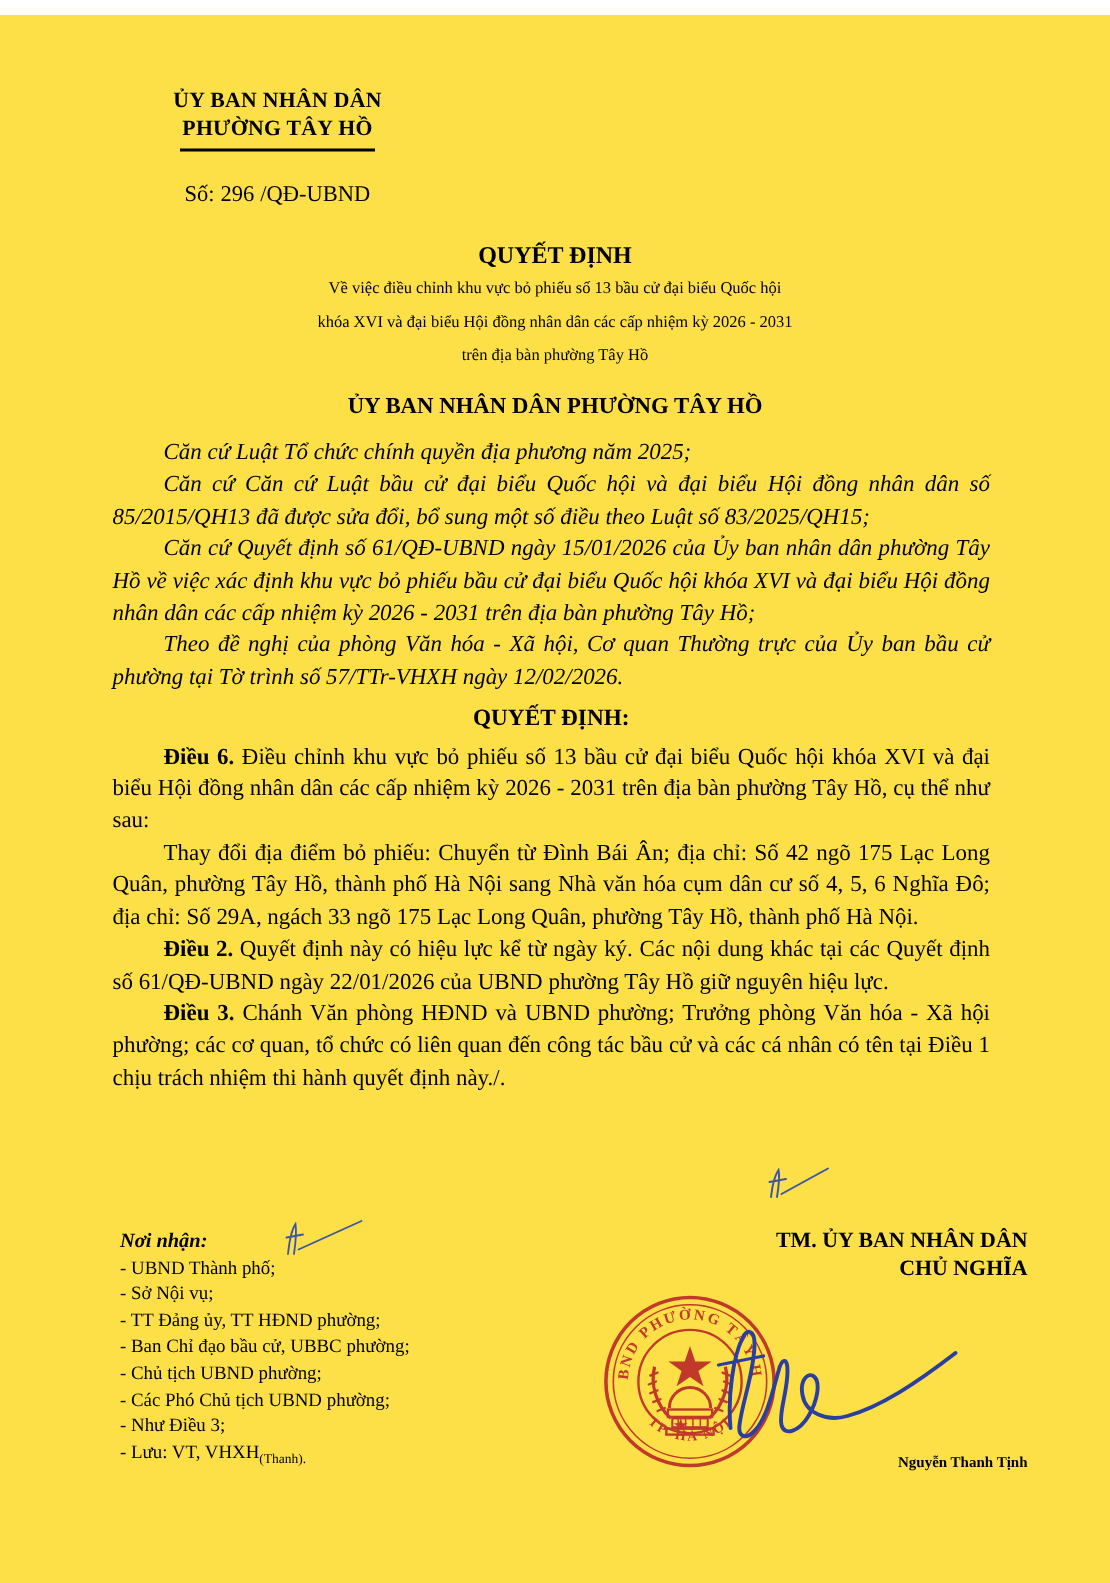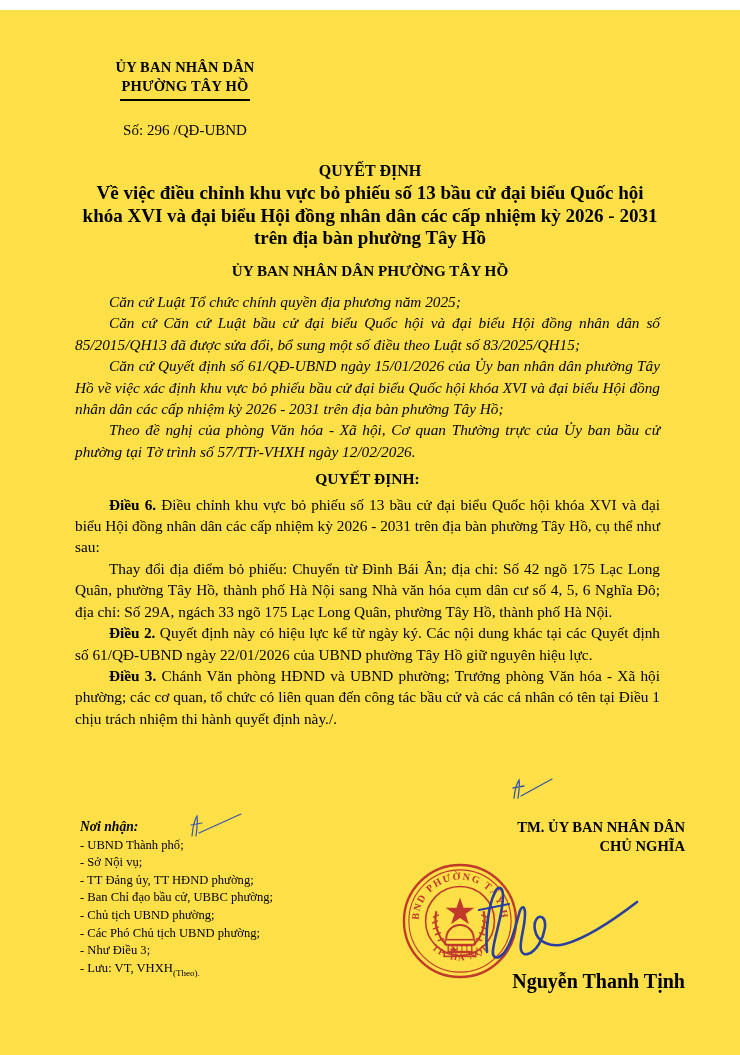--- a/index.html
+++ b/index.html
@@ -101,22 +101,22 @@
     top: 150px;
     width: 600px;
     text-align: center;
   }
   .title-main {
     font-weight: bold;
     font-size: 16px;
     line-height: 21px;
   }
   .title-sub {
-    font-weight: bold;
-    font-size: 19px;
+    font-weight: normal;
+    font-size: 11px;
     line-height: 21.5px;
     margin-top: 1px;
   }
 
   
   .issuer {
     position: absolute;
     left: 70px;
     top: 252px;
     width: 600px;
@@ -210,21 +210,21 @@
   }
   .sig-mark {
     position: absolute;
     left: 70px;
     top: 18px;
     width: 190px;
     height: 96px;
   }
   .sig-name {
     font-weight: bold;
-    font-size: 20px;
+    font-size: 10px;
     margin-top: -4px;
   }
   .nn-mark {
     position: absolute;
     left: 105px;
     top: -6px;
     width: 60px;
     height: 26px;
   }
   .art3-mark {
@@ -286,21 +286,21 @@
         <path d="M7 24 C8 14, 10 7, 12 4 C13 10, 12 17, 11 24 M6 13 L17 11 M14 21 L56 2" stroke="#3b55a8" stroke-width="1.2" fill="none" stroke-linecap="round"></path>
       </svg>
       <ul>
         <li>- UBND Thành phố;</li>
         <li>- Sở Nội vụ;</li>
         <li>- TT Đảng ủy, TT HĐND phường;</li>
         <li>- Ban Chỉ đạo bầu cử, UBBC phường;</li>
         <li>- Chủ tịch UBND phường;</li>
         <li>- Các Phó Chủ tịch UBND phường;</li>
         <li>- Như Điều 3;</li>
-        <li><span>- Lưu: VT, VHXH</span><span class="sub">(Theo).</span></li>
+        <li><span>- Lưu: VT, VHXH</span><span class="sub">(Thanh).</span></li>
       </ul>
     </div>
 
     <div class="sig">
       <div class="sig-title1">TM. ỦY BAN NHÂN DÂN</div>
       <div class="sig-title2">CHỦ NGHĨA</div>
 
       <div class="sig-stage">
 
         <svg class="seal" viewBox="0 0 120 120">

